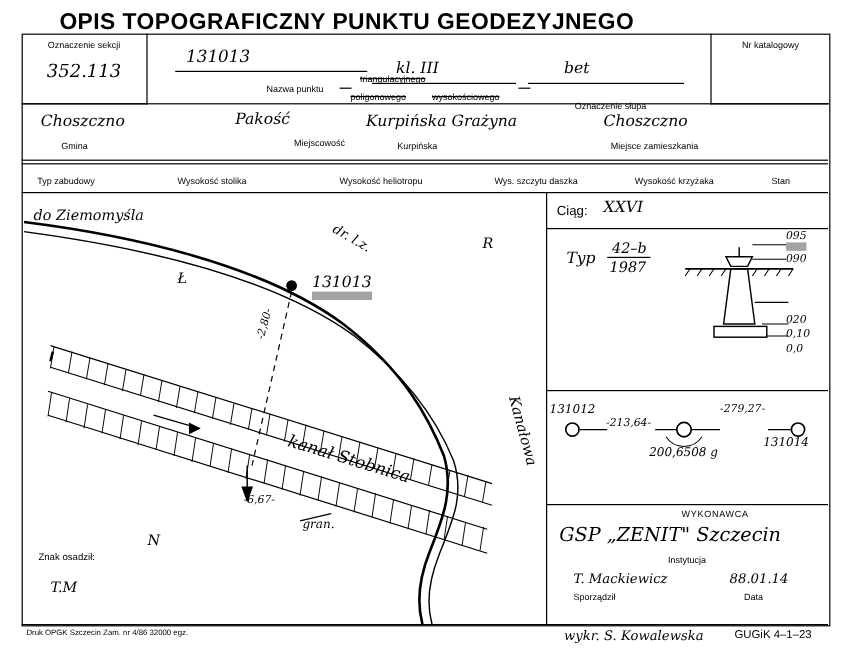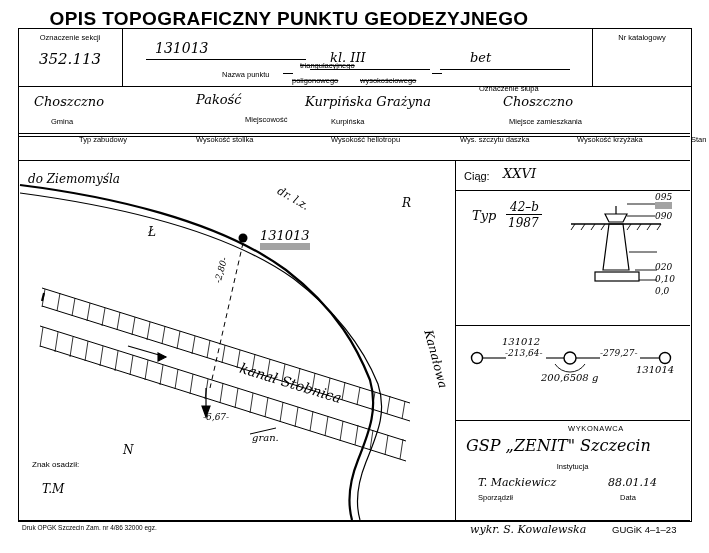--- a/index.html
+++ b/index.html
@@ -28,21 +28,21 @@
   .cap-wys{position:absolute;left:360px;top:76px;font-size:7.5px;text-decoration:line-through;}
   .cap-ozn{position:absolute;left:443px;top:84px;font-size:7.5px;margin-left:36px;}
   .dash1{position:absolute;left:283px;top:73px;width:10px;border-bottom:1px solid #000;}
   .dash2{position:absolute;left:432px;top:73px;width:10px;border-bottom:1px solid #000;}
   
   .row2line{position:absolute;left:18px;top:86px;width:672px;border-bottom:1.4px solid #000;}
   .r2{position:absolute;font-size:13px;}
   .r2c{position:absolute;font-size:7.5px;}
   .row3line{position:absolute;left:18px;top:133px;width:672px;border-bottom:1.4px solid #000;}
   .row3line2{position:absolute;left:18px;top:136px;width:672px;border-bottom:1px solid #000;}
-  .r3c{position:absolute;top:135px;font-size:7.5px;margin-left:48px;}
+  .r3c{position:absolute;top:146px;font-size:7.5px;}
   .row4line{position:absolute;left:18px;top:160px;width:672px;border-bottom:1.4px solid #000;}
   
   .mapbox{position:absolute;left:18px;top:160px;width:437px;height:360px;overflow:hidden;}
   .rightcol{position:absolute;left:455px;top:160px;width:235px;height:360px;border-left:1.6px solid #000;box-sizing:border-box;}
   .ciagline{position:absolute;left:455px;top:190px;width:235px;border-bottom:1.6px solid #000;}
   .typsep{position:absolute;left:455px;top:325px;width:235px;border-bottom:1.6px solid #000;}
   .wykonsep{position:absolute;left:455px;top:420px;width:235px;border-bottom:1.6px solid #000;}
   .botline{position:absolute;left:18px;top:520px;width:672px;border-bottom:1.6px solid #000;}
   .footL{position:absolute;left:22px;top:524px;font-size:6.5px;}
   .footC{position:absolute;left:470px;top:523px;font-size:11px;}
@@ -260,23 +260,23 @@
     <circle cx="17" cy="18" r="5.5" fill="none" stroke="#000" stroke-width="1.4"></circle>
     <circle cx="110" cy="18" r="6" fill="none" stroke="#000" stroke-width="1.4"></circle>
     <circle cx="205" cy="18" r="5.5" fill="none" stroke="#000" stroke-width="1.4"></circle>
     <line x1="23" y1="18" x2="46" y2="18" stroke="#000" stroke-width="1.1"></line>
     <line x1="86" y1="18" x2="104" y2="18" stroke="#000" stroke-width="1.1"></line>
     <line x1="116" y1="18" x2="140" y2="18" stroke="#000" stroke-width="1.1"></line>
     <line x1="180" y1="18" x2="199" y2="18" stroke="#000" stroke-width="1.1"></line>
     <path d="M95 24 A 18 18 0 0 0 125 24" fill="none" stroke="#000" stroke-width="0.9"></path>
   </svg>
 
-  <div class="t hand" style="left:458px;top:336px;font-size:10px;margin-left:44px;">131012</div>
+  <div class="t hand" style="left:458px;top:336px;font-size:10px;">131012</div>
   <div class="t hand" style="left:505px;top:348px;font-size:9px;">-213,64-</div>
-  <div class="t hand" style="left:600px;top:348px;font-size:9px;">-279,27-</div>
+  <div class="t hand" style="left:600px;top:336px;font-size:9px;">-279,27-</div>
   <div class="t hand" style="left:636px;top:364px;font-size:10px;">131014</div>
   <div class="t hand" style="left:541px;top:372px;font-size:10px;">200,6508 g</div>
 
   <div class="t" style="left:455px;top:424px;width:282px;text-align:center;font-size:7.5px;letter-spacing:.6px;">WYKONAWCA</div>
   <div class="t hand" style="left:466px;top:436px;font-size:16px;">GSP „ZENIT" Szczecin</div>
   <div class="t" style="left:455px;top:462px;width:235px;text-align:center;font-size:7.5px;">Instytucja</div>
   <div class="t hand" style="left:478px;top:476px;font-size:11px;">T. Mackiewicz</div>
   <div class="t" style="left:478px;top:493px;font-size:7.5px;">Sporządził</div>
   <div class="t hand" style="left:608px;top:476px;font-size:11px;">88.01.14</div>
   <div class="t" style="left:620px;top:493px;font-size:7.5px;">Data</div>

